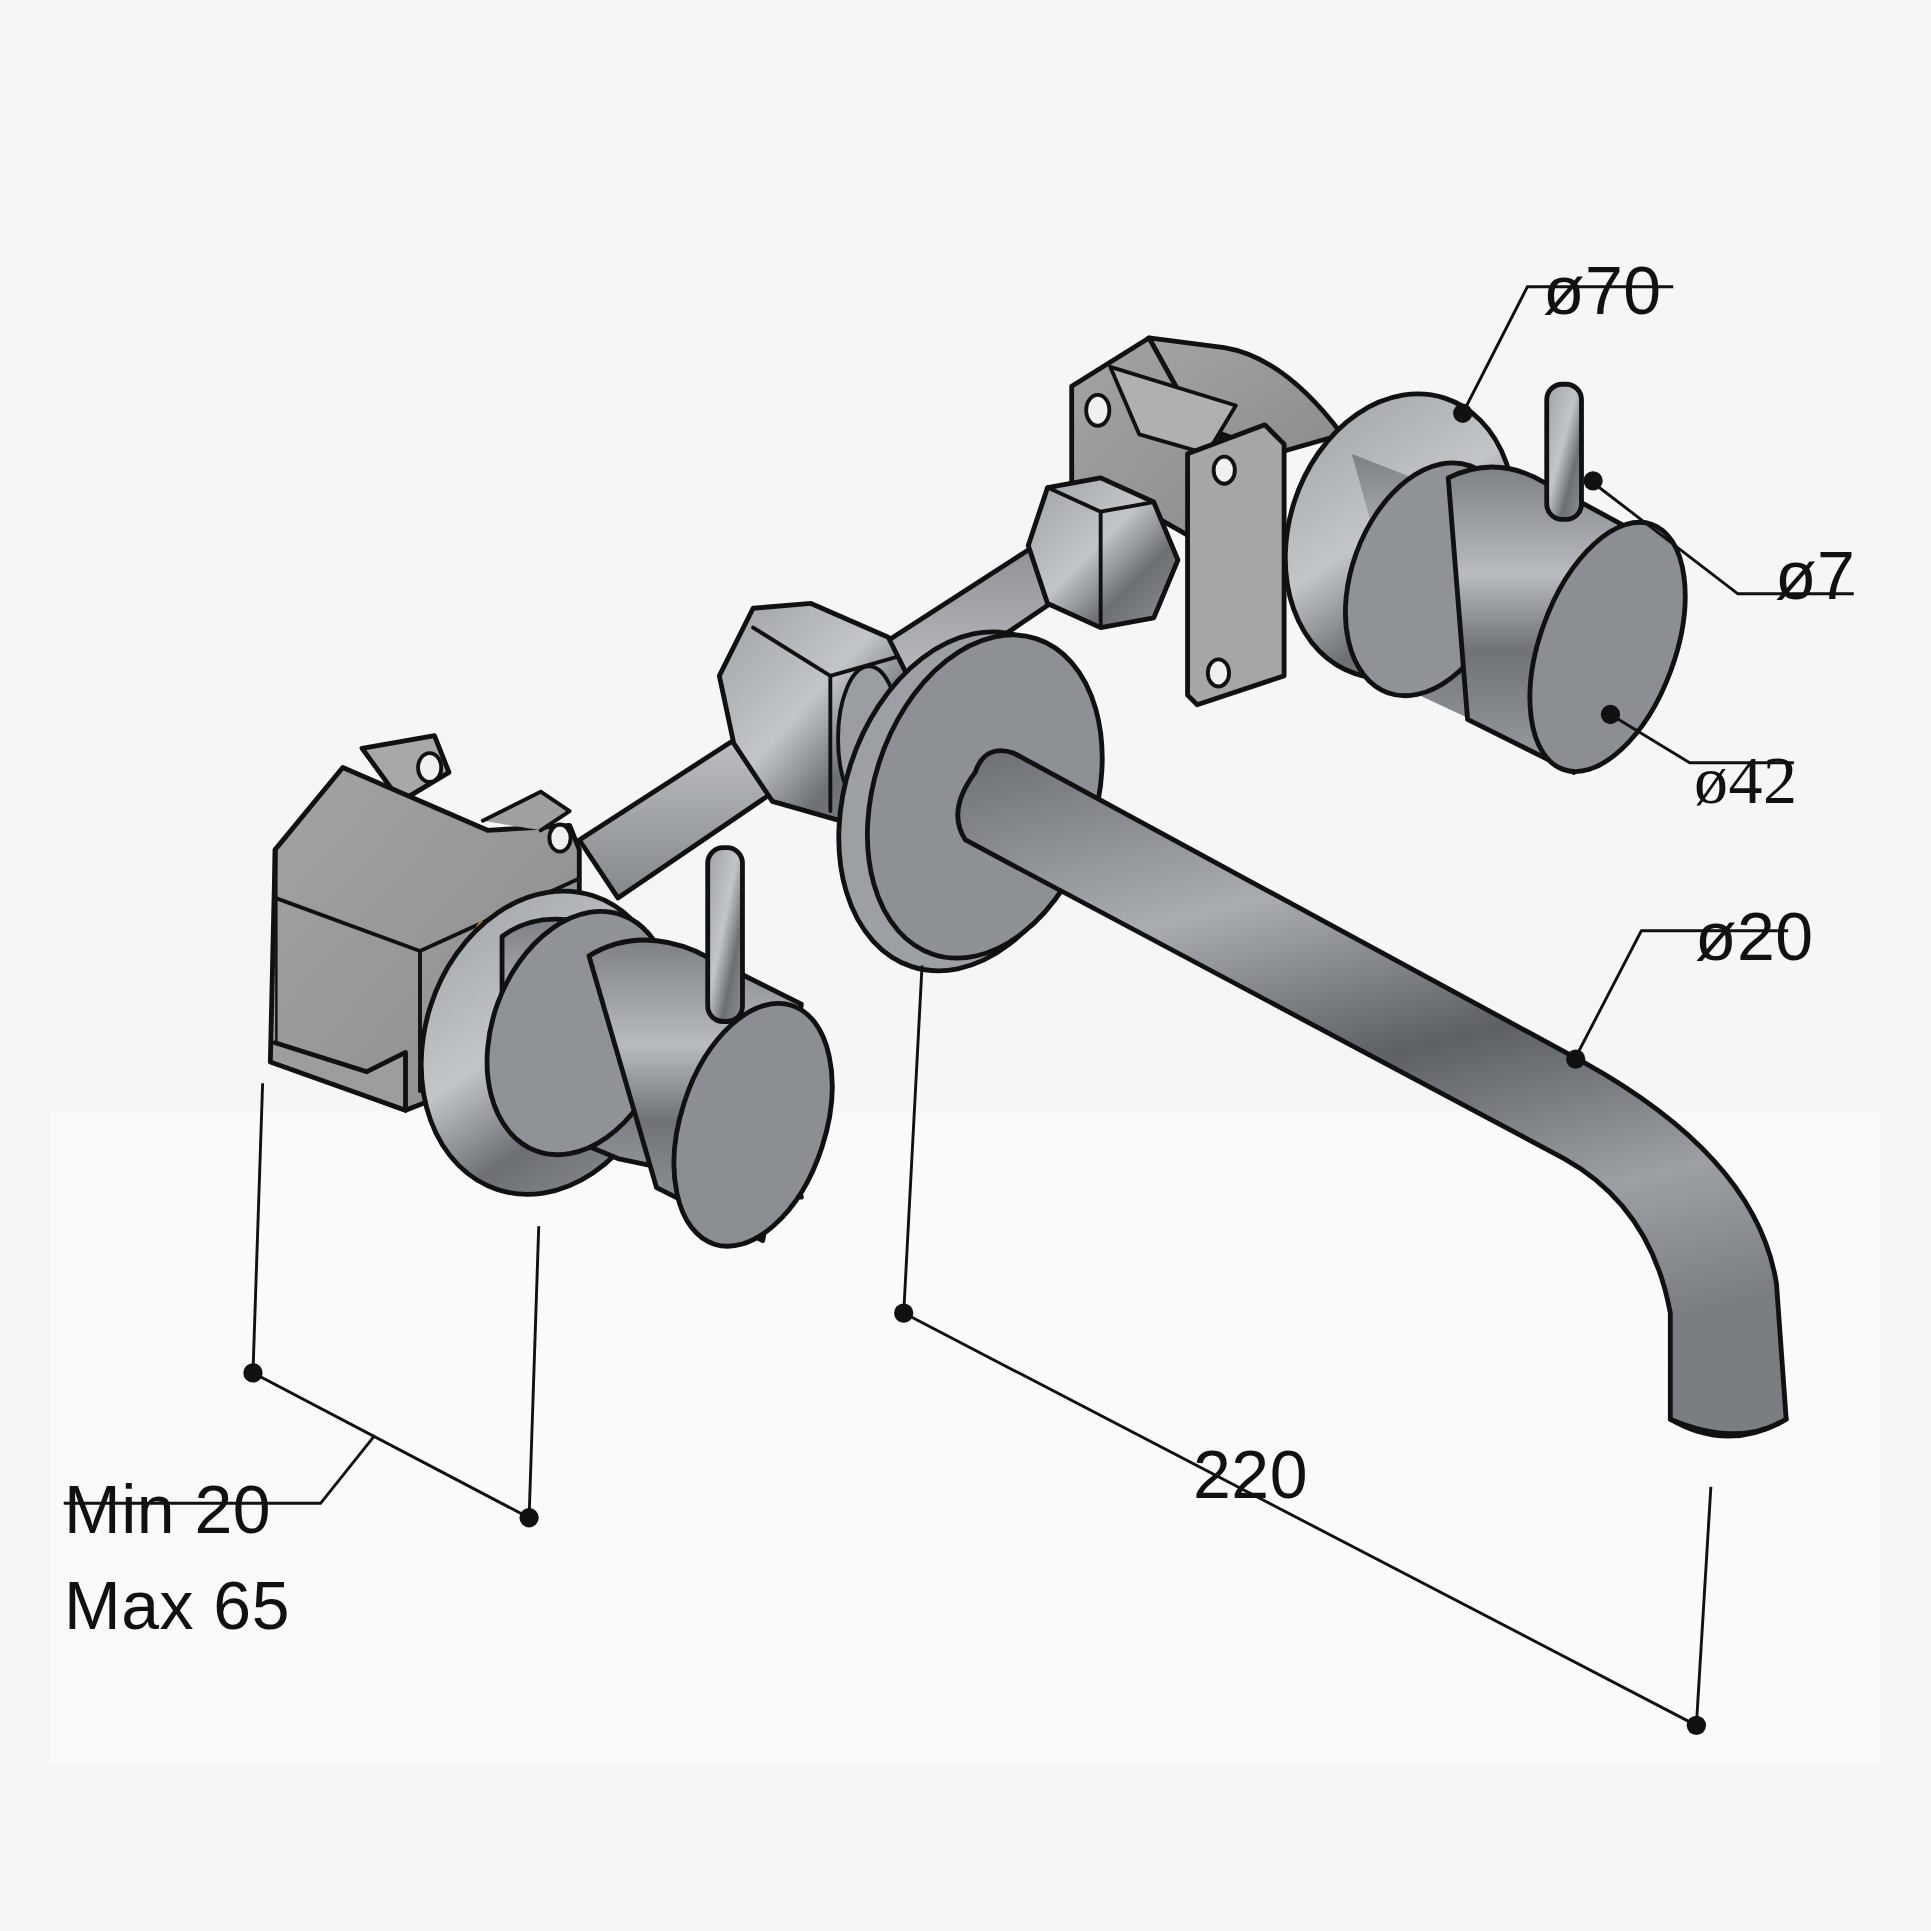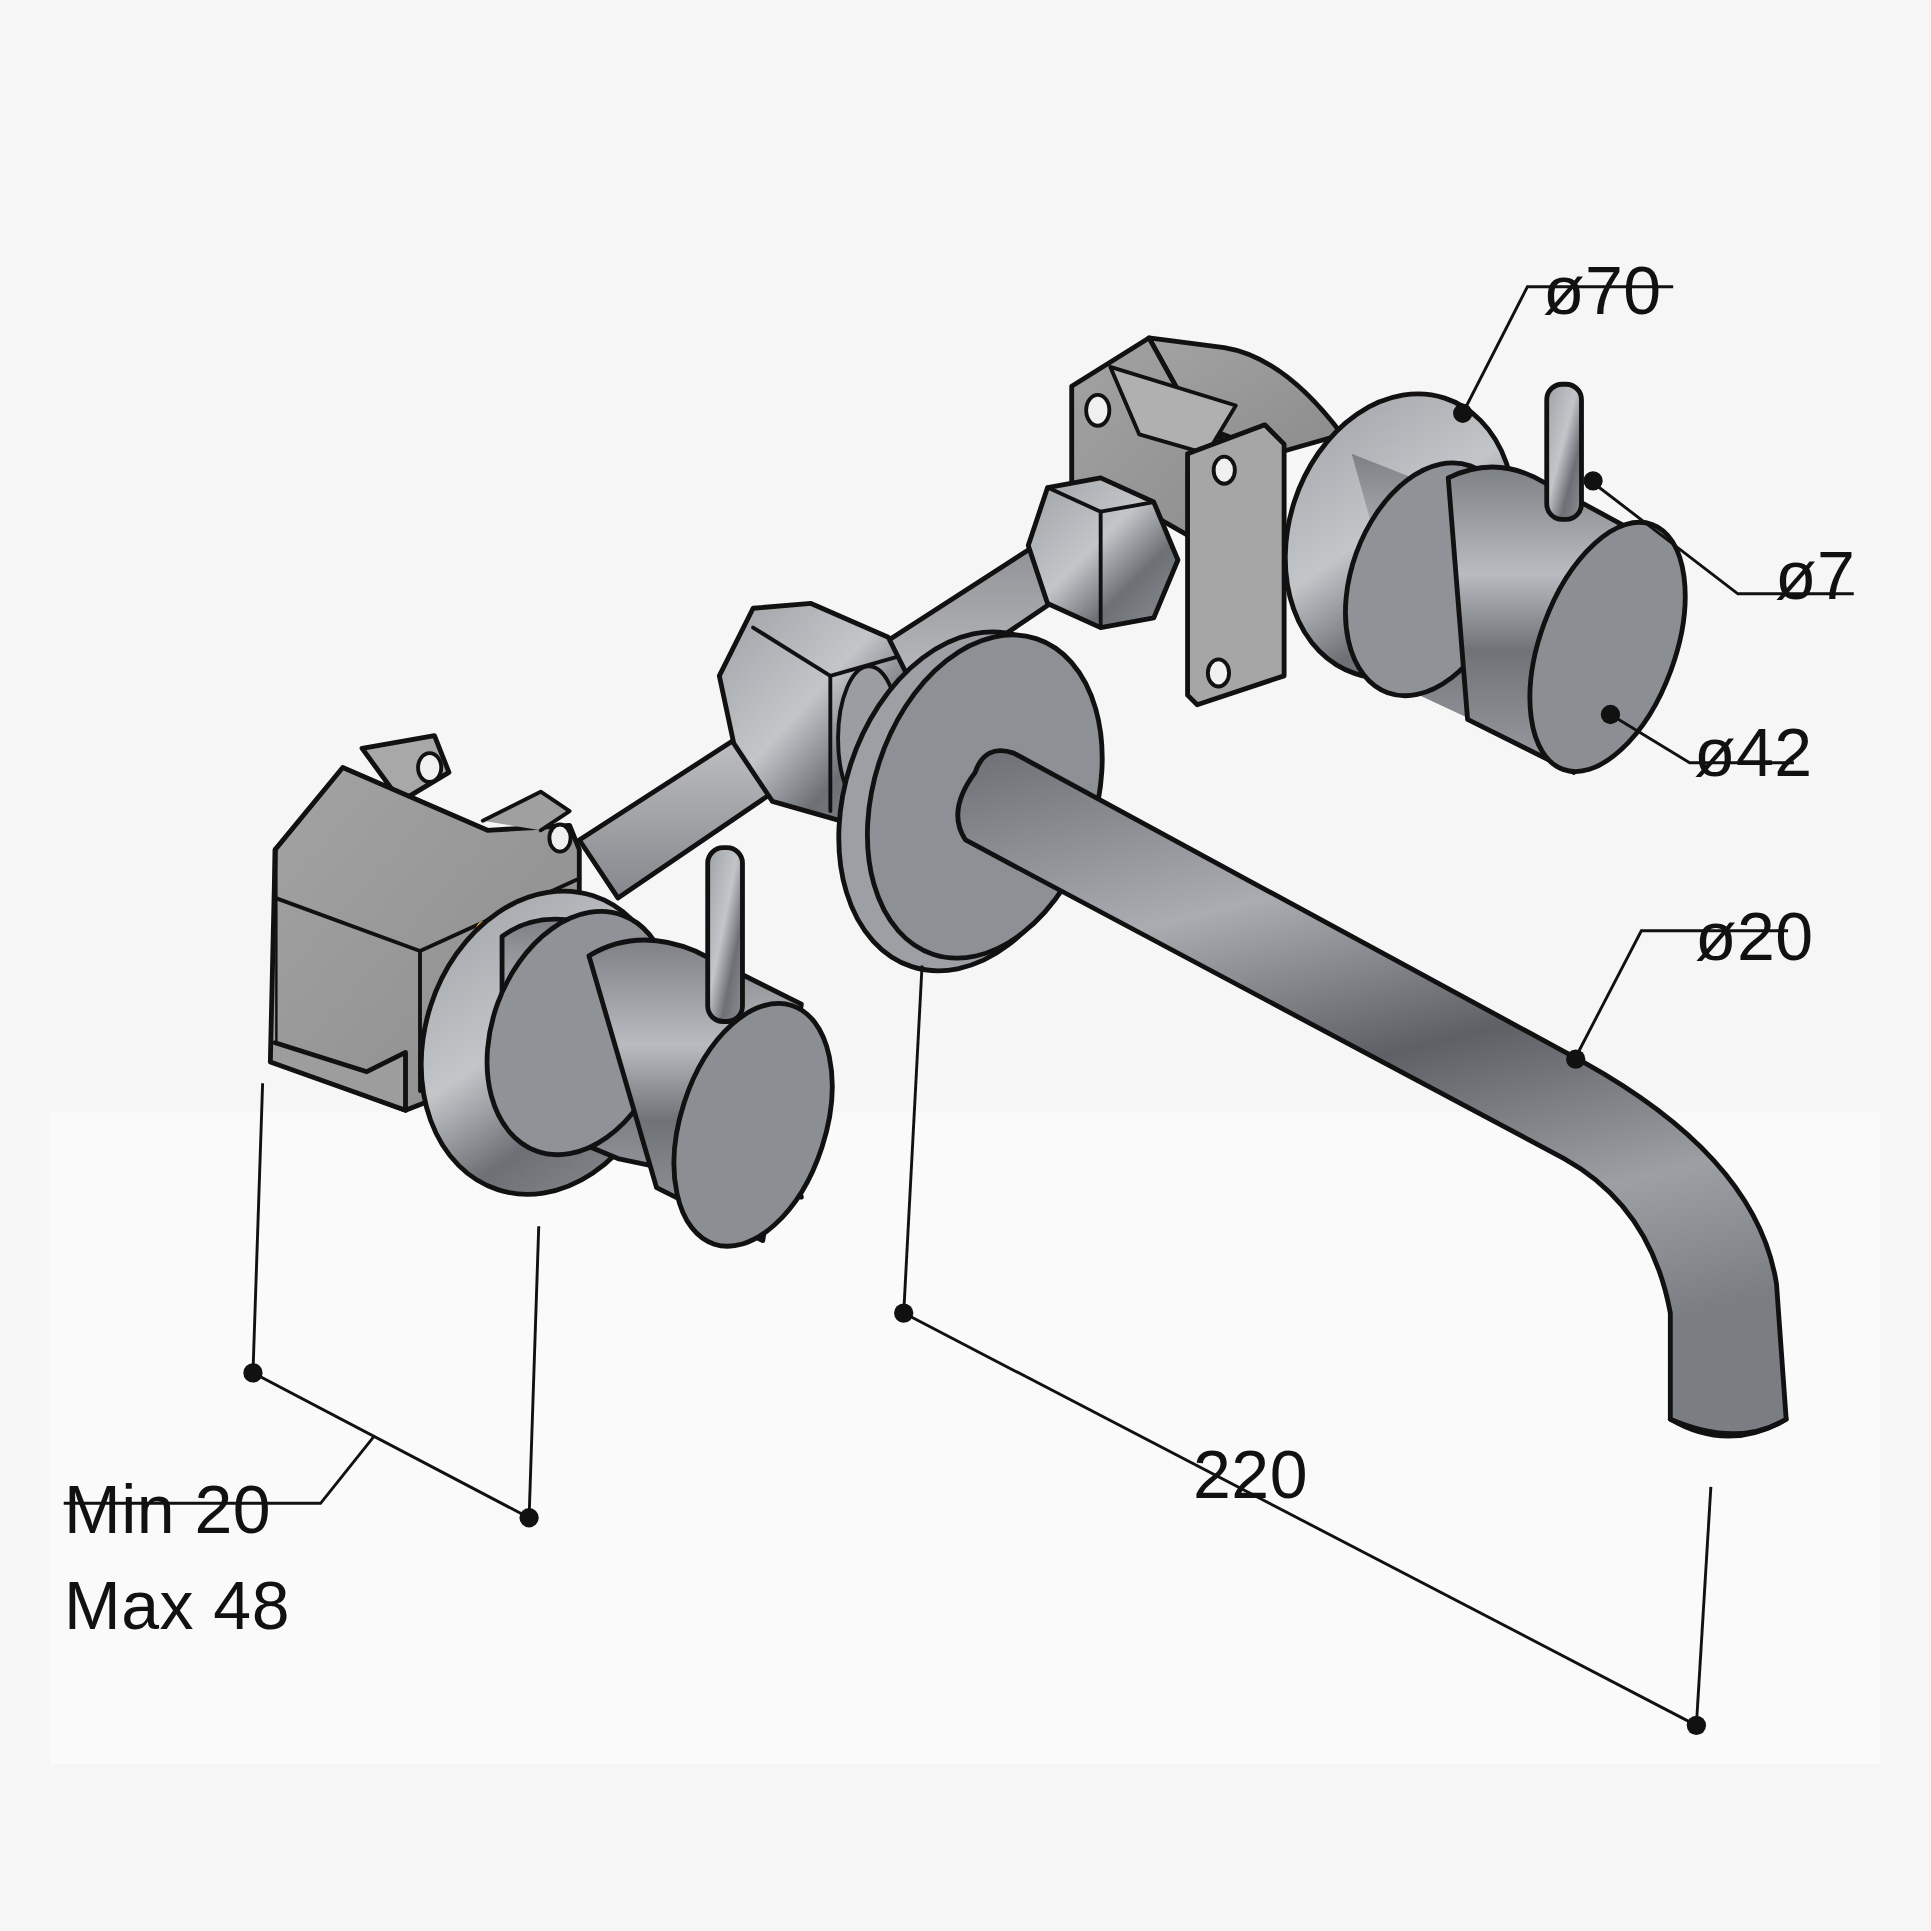--- a/index.html
+++ b/index.html
@@ -161,18 +161,18 @@
     <circle cx="1632" cy="1097" r="10"></circle>
     <circle cx="936" cy="1360" r="10"></circle>
     <circle cx="1757" cy="1787" r="10"></circle>
     <circle cx="262" cy="1422" r="10"></circle>
     <circle cx="548" cy="1572" r="10"></circle>
   </g>
 </svg>
 
 <div class="dim-label" style="left:1543px; top:208px;">ø70</div>
 <div class="dim-label" style="left:1775px; top:493px;">ø7</div>
-<div class="dim-label" style="left:1694px; top:670px;">ø42</div>
+<div class="dim-label" style="left:1694px; top:698px;font-family:Liberation Serif, serif;">ø42</div>
 <div class="dim-label" style="left:1695px; top:854px;">ø20</div>
 <div class="dim-label" style="left:1193px; top:1392px;">220</div>
 <div class="dim-label" style="left:64px; top:1427px;">Min 20</div>
-<div class="dim-label" style="left:64px; top:1523px;">Max 48</div>
+<div class="dim-label" style="left:64px; top:1523px;">Max 65</div>
 
 
 </body></html>

